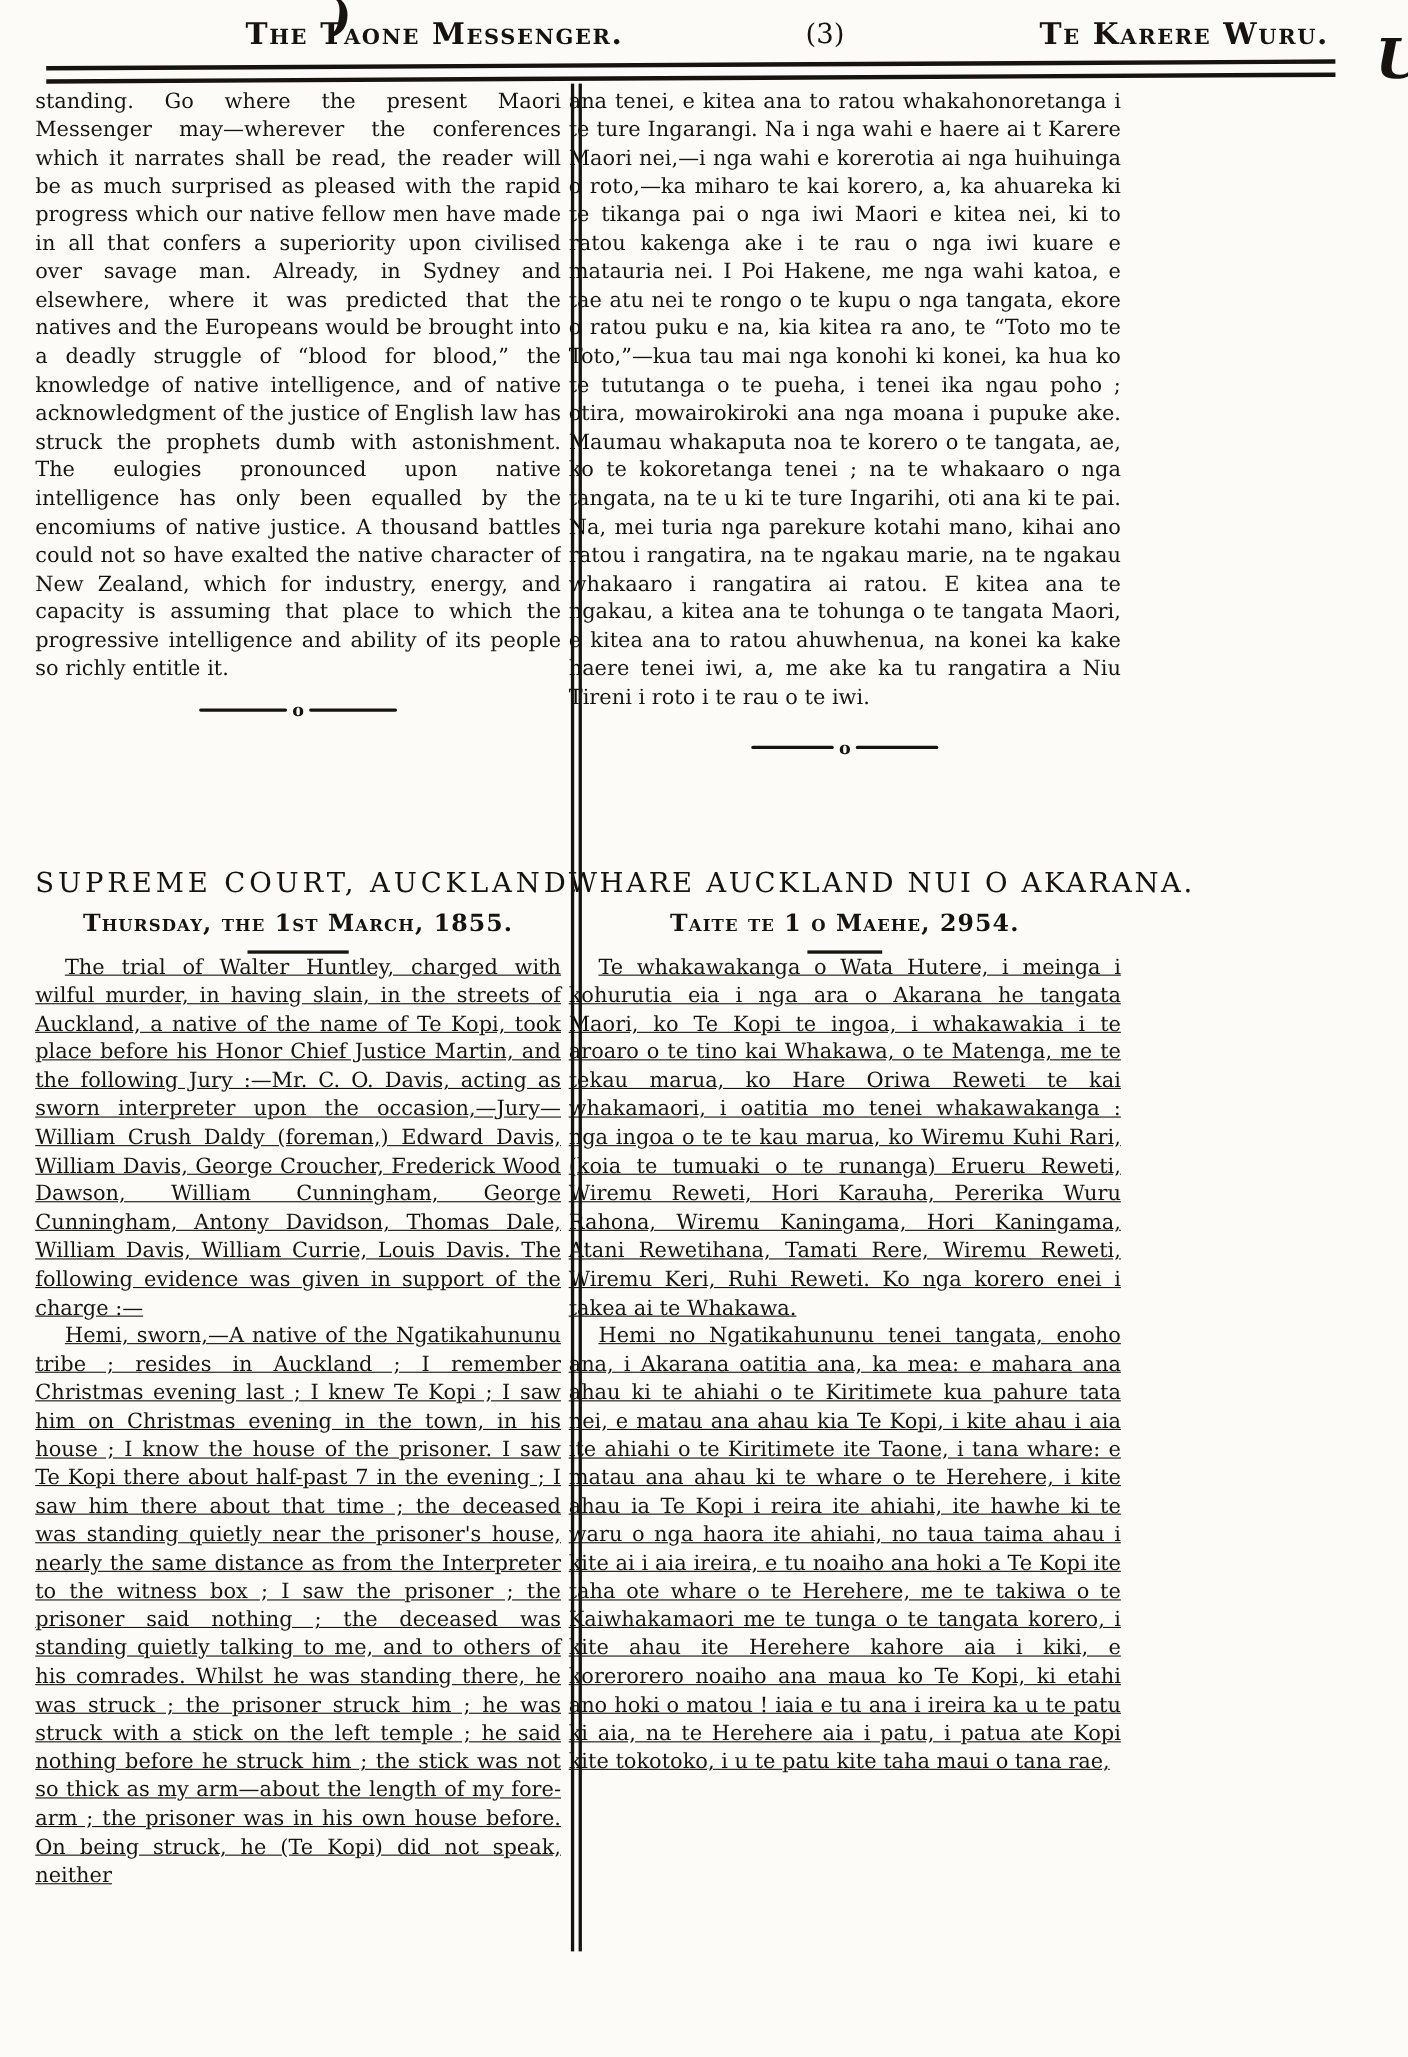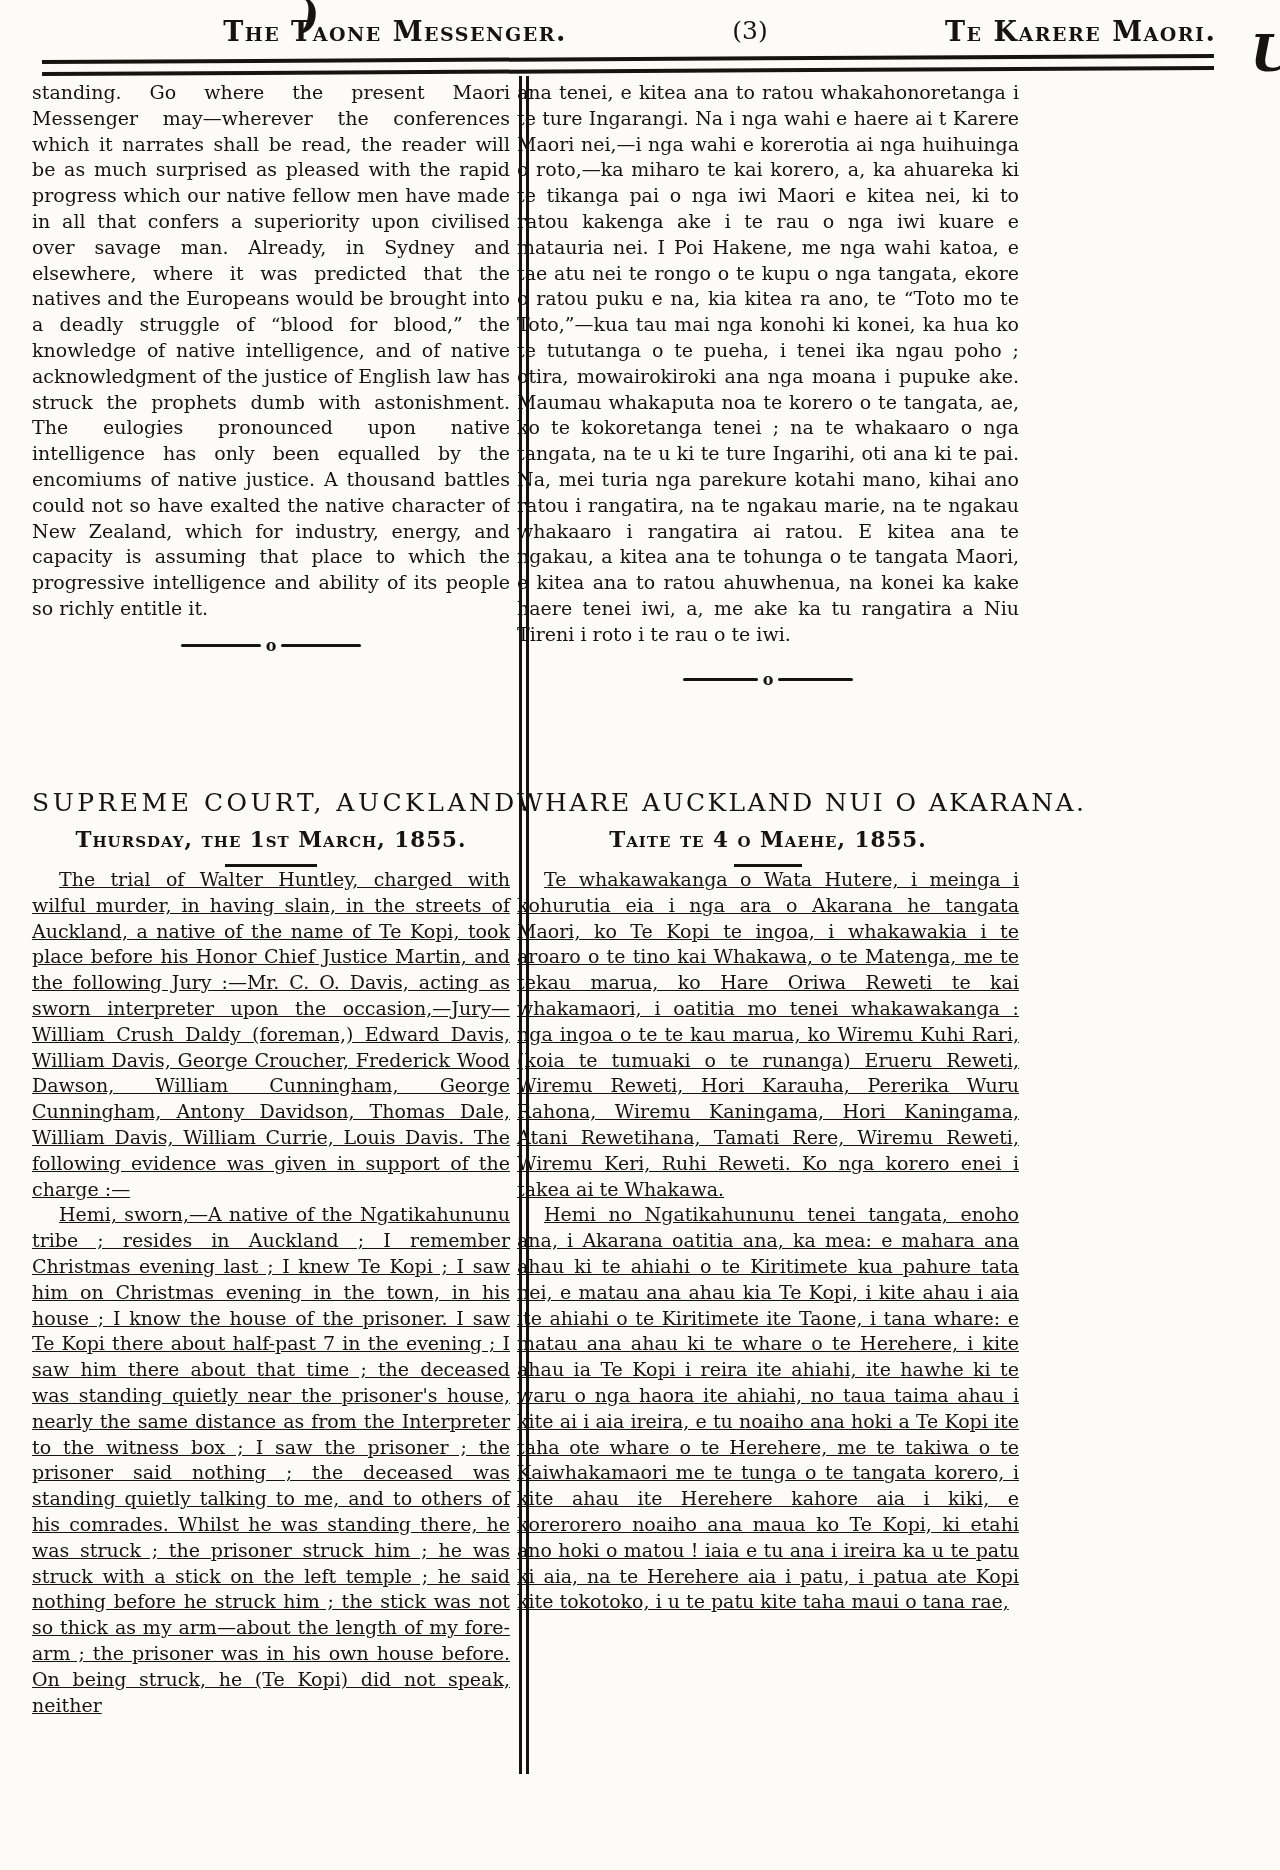--- a/index.html
+++ b/index.html
@@ -96,21 +96,21 @@
 </style>
 </head>
 <body>
 
 <div class="page">
 
   <div class="header">
     <span class="pen-mark-top">)</span>
     <div class="masthead masthead-left">The Taone Messenger.</div>
     <div class="page-num">(3)</div>
-    <div class="masthead masthead-right">Te Karere Maori.</div>
+    <div class="masthead masthead-right">Te Karere Wuru.</div>
     <span class="pen-mark-right">U</span>
   </div>
 
   <div class="header-rule"></div>
 
   <div class="columns">
 
     <div class="col col-left">
       <div class="upper-block">
         <p class="body-text">standing.  Go where the present Maori Messenger may—wherever the conferences which it narrates shall be read, the reader will be as much surprised as pleased with the rapid progress which our native fellow men have made in all that confers a superiority upon civilised over savage man. Already, in Sydney and elsewhere, where it was predicted that the natives and the Europeans would be brought into a deadly struggle of “blood for blood,” the knowledge of native intelligence, and of native acknowledgment of the justice of English law has struck the prophets dumb with astonishment.  The eulogies pronounced upon native intelligence has only been equalled by the encomiums of native justice.  A thousand battles could not so have exalted the native character of New Zealand, which for industry, energy, and capacity is assuming that place to which the progressive intelligence and ability of its people so richly entitle it.</p>
@@ -132,20 +132,20 @@
     <div class="col col-right">
       <div class="upper-block">
         <p class="body-text">ana tenei, e kitea ana to ratou whakahonoretanga i te ture Ingarangi.  Na i nga wahi e haere ai t Karere Maori nei,—i nga wahi e korerotia ai nga huihuinga o roto,—ka miharo te kai korero, a, ka ahuareka ki te tikanga pai o nga iwi Maori e kitea nei, ki to ratou kakenga ake i te rau o nga iwi kuare e matauria nei.  I Poi Hakene, me nga wahi katoa, e tae atu nei te rongo o te kupu o nga tangata, ekore o ratou puku e na, kia kitea ra ano, te “Toto mo te Toto,”—kua tau mai nga konohi ki konei, ka hua ko te tututanga o te pueha, i tenei ika ngau poho ; otira, mowairokiroki ana nga moana i pupuke ake.  Maumau whakaputa noa te korero o te tangata, ae, ko te kokoretanga tenei ; na te whakaaro o nga tangata, na te u ki te ture Ingarihi, oti ana ki te pai.  Na, mei turia nga parekure kotahi mano, kihai ano ratou i rangatira, na te ngakau marie, na te ngakau whakaaro i rangatira ai ratou.  E kitea ana te ngakau, a kitea ana te tohunga o te tangata Maori, e kitea ana to ratou ahuwhenua, na konei ka kake haere tenei iwi, a, me ake ka tu rangatira a Niu Tireni i roto i te rau o te iwi.</p>
         <div class="divider">
           <span class="d-line"></span>
           <span class="d-o">o</span>
           <span class="d-line"></span>
         </div>
       </div>
       <h2 class="section-title">WHARE AUCKLAND NUI O AKARANA.</h2>
-      <h3 class="section-date">Taite te 4 o Maehe, 1855.</h3>
+      <h3 class="section-date">Taite te 1 o Maehe, 2954.</h3>
       <div class="date-rule"></div>
       <p class="body-text indent first-para">Te whakawakanga o Wata Hutere, i meinga i kohurutia eia i nga ara o Akarana he tangata Maori, ko Te Kopi te ingoa, i whakawakia i te aroaro o te tino kai Whakawa, o te Matenga, me te tekau marua, ko Hare Oriwa Reweti te kai whakamaori, i oatitia mo tenei whakawakanga : nga ingoa o te te kau marua, ko Wiremu Kuhi Rari, (koia te tumuaki o te runanga) Erueru Reweti, Wiremu Reweti, Hori Karauha, Pererika Wuru Rahona, Wiremu Kaningama, Hori Kaningama, Atani Rewetihana, Tamati Rere, Wiremu Reweti, Wiremu Keri, Ruhi Reweti.  Ko nga korero enei i takea ai te Whakawa.</p>
       <p class="body-text indent">Hemi no Ngatikahununu tenei tangata, enoho ana, i Akarana oatitia ana, ka mea: e mahara ana ahau ki te ahiahi o te Kiritimete kua pahure tata nei, e matau ana ahau kia Te Kopi, i kite ahau i aia ite ahiahi o te Kiritimete ite Taone, i tana whare: e matau ana ahau ki te whare o te Herehere, i kite ahau ia Te Kopi i reira ite ahiahi, ite hawhe ki te waru o nga haora ite ahiahi, no taua taima ahau i kite ai i aia ireira, e tu noaiho ana hoki a Te Kopi ite taha ote whare o te Herehere, me te takiwa o te Kaiwhakamaori me te tunga o te tangata korero, i kite ahau ite Herehere kahore aia i kiki, e korerorero noaiho ana maua ko Te Kopi, ki etahi ano hoki o matou ! iaia e tu ana i ireira ka u te patu ki aia, na te Herehere aia i patu, i patua ate Kopi kite tokotoko, i u te patu kite taha maui o tana rae,</p>
     </div>
 
   </div>
 </div>
 
 </body></html>

